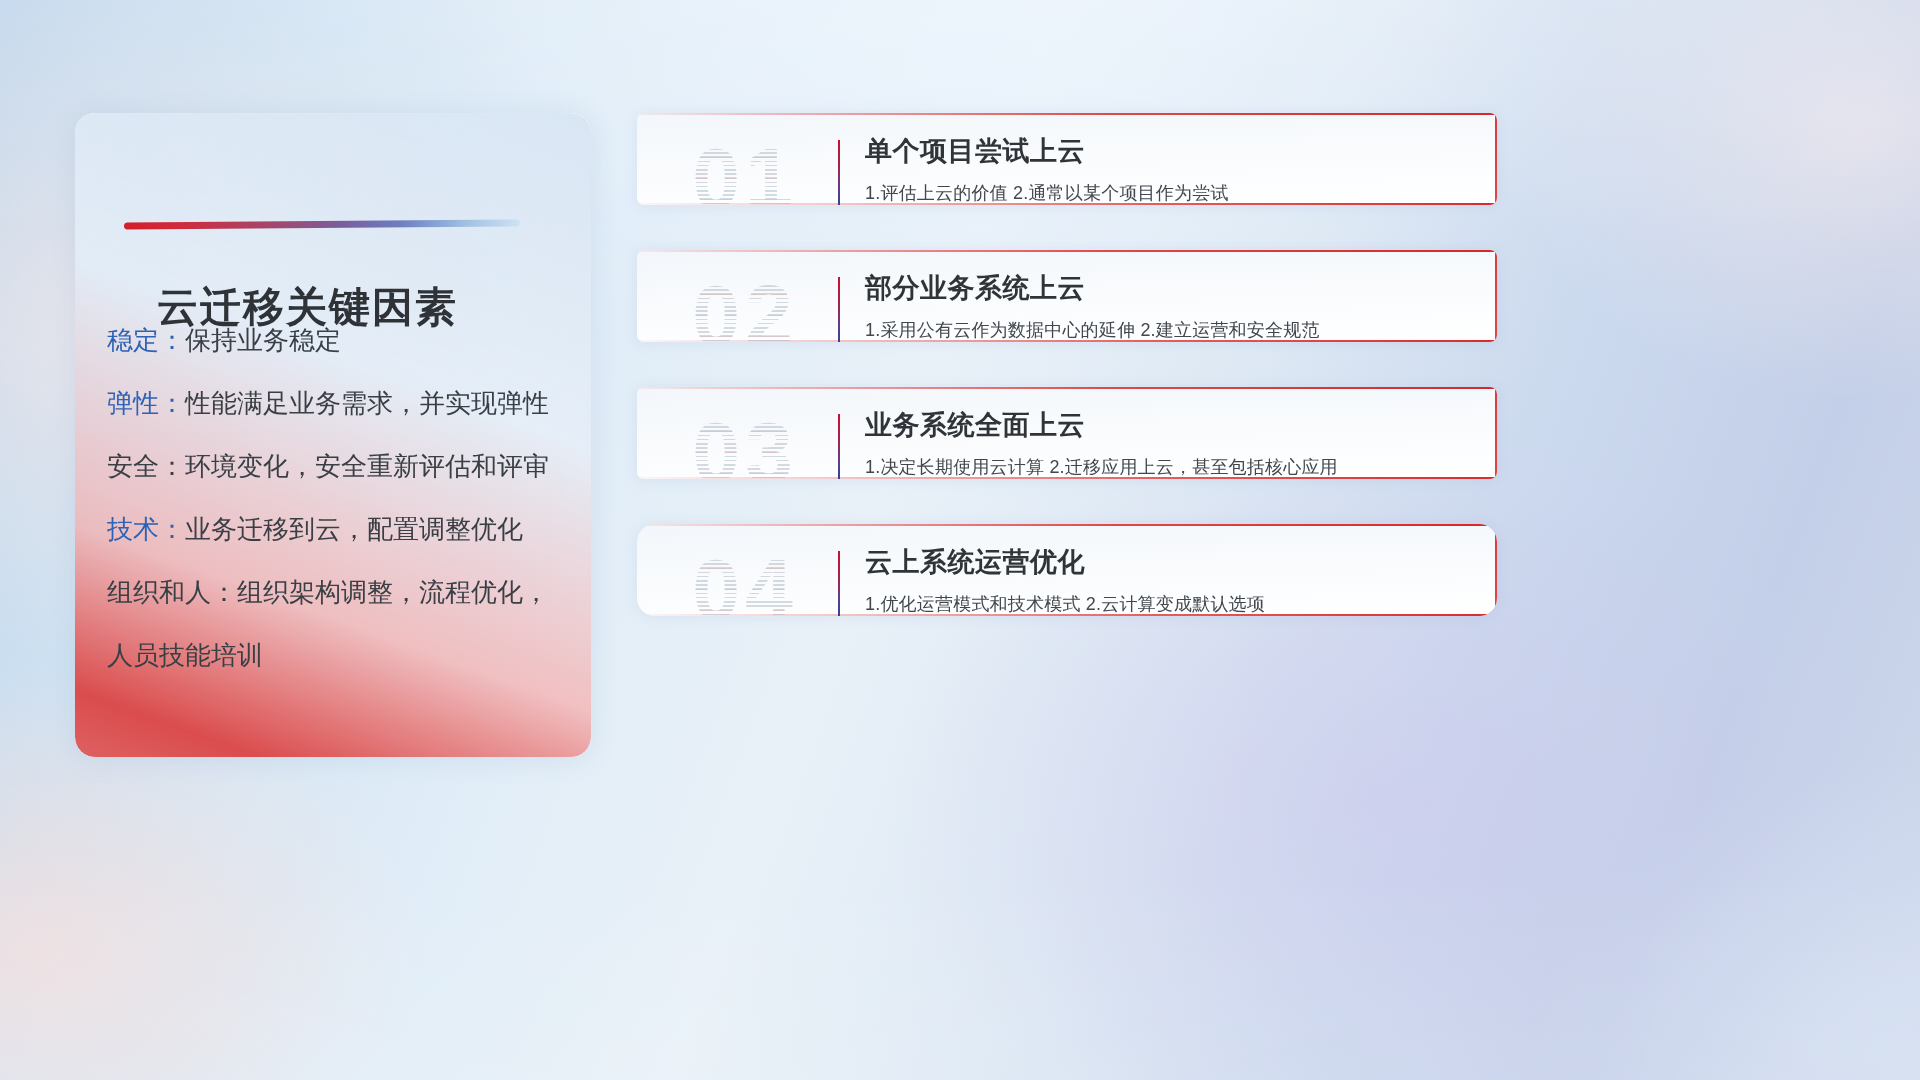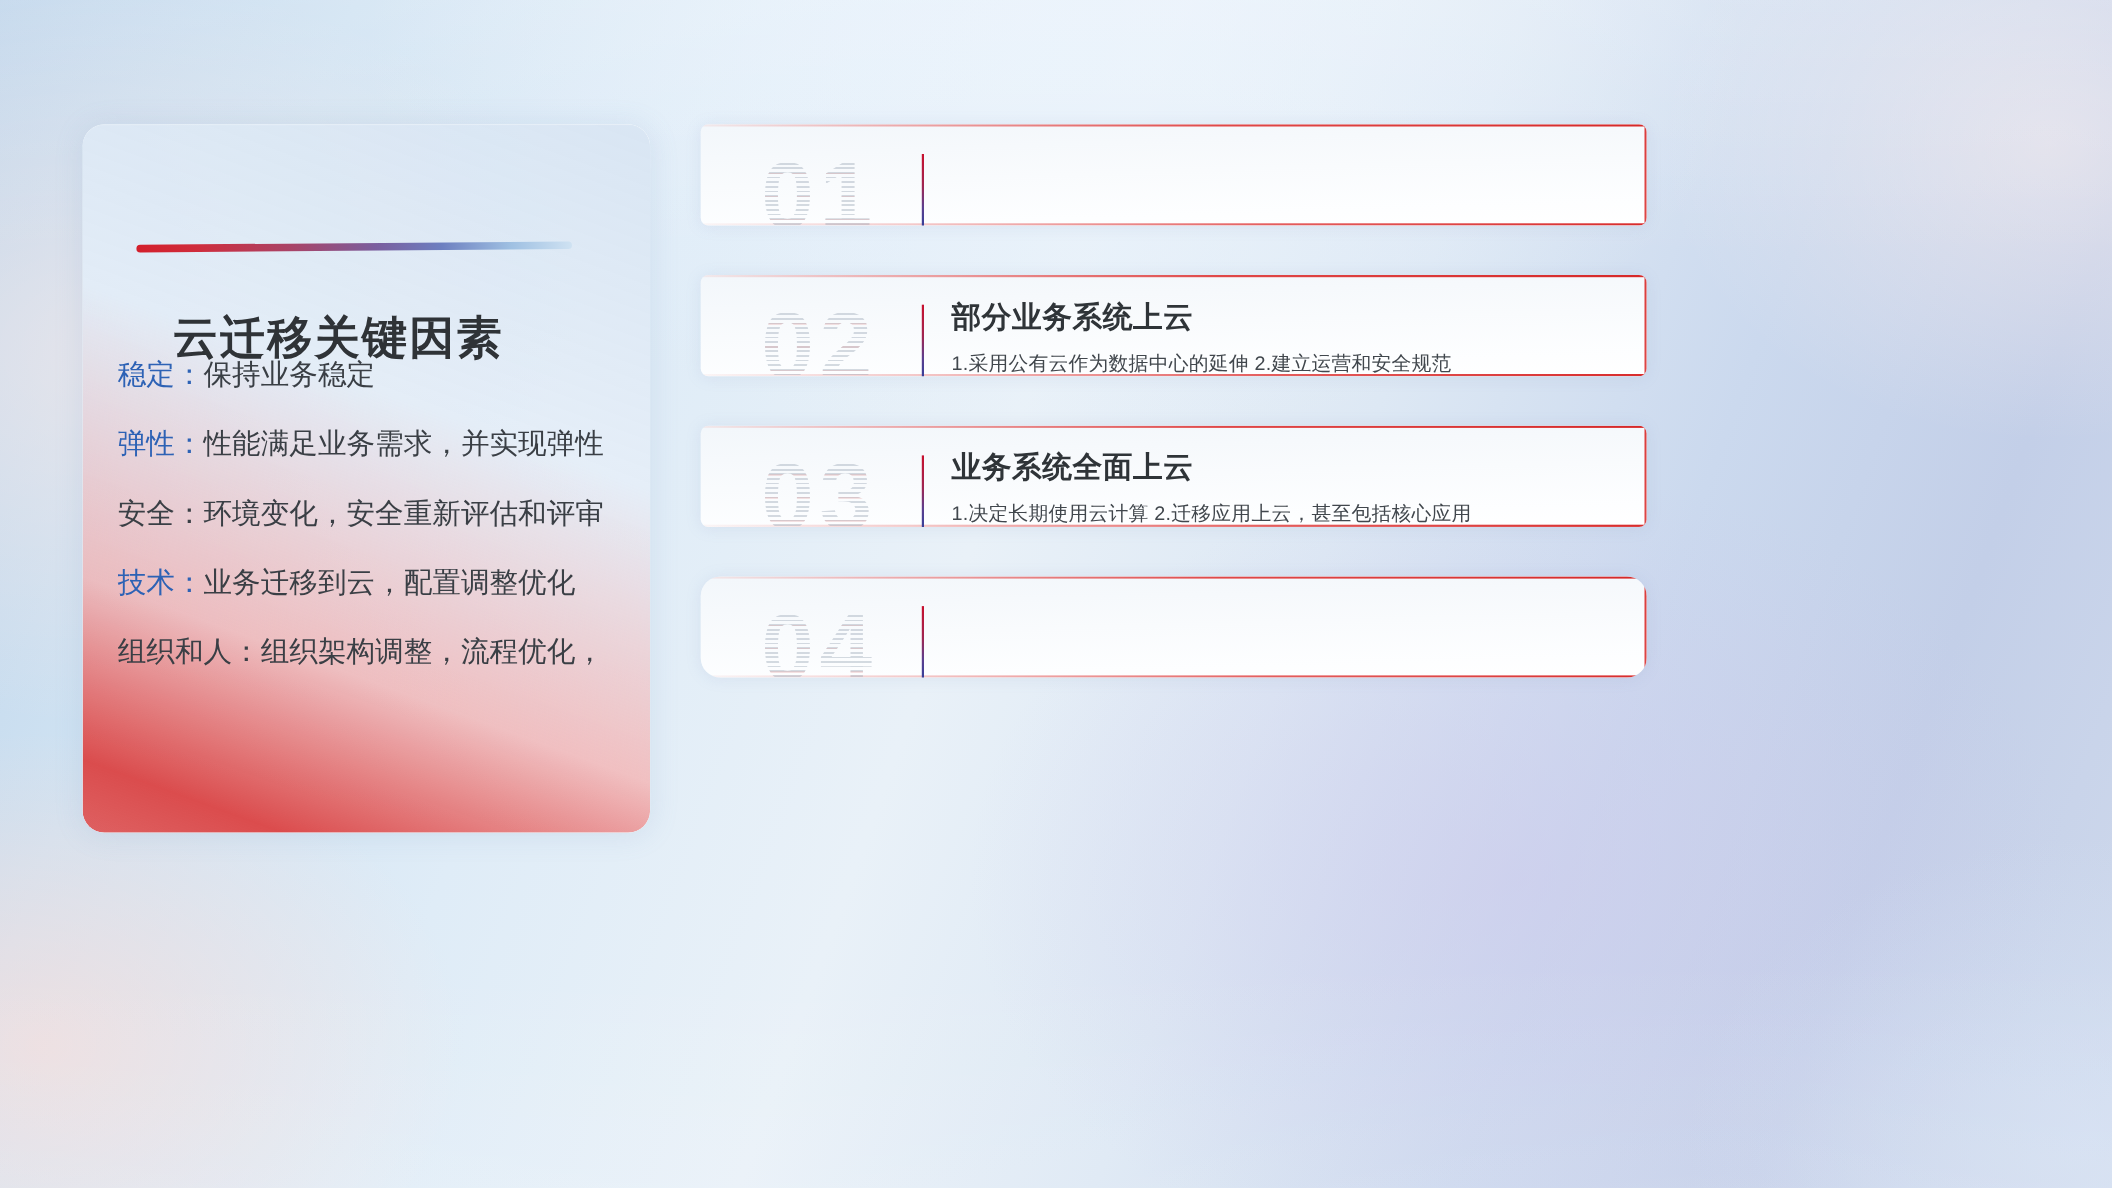--- a/index.html
+++ b/index.html
@@ -187,32 +187,39 @@
     </div>
     <div class="panel-line">
       <span class="k gray">安全：</span><span>环境变化，安全重新评估和评审</span>
     </div>
     <div class="panel-line">
       <span class="k">技术：</span><span>业务迁移到云，配置调整优化</span>
     </div>
     <div class="panel-line">
       <span class="k gray">组织和人：</span><span>组织架构调整，流程优化，</span>
     </div>
+    <div class="panel-line">
+      <span class="k gray"></span><span>人员技能培训</span>
+    </div>
   </div>
 </section>
 
 <section class="cards">
 
   <article class="card">
     <div class="card-topline"></div>
     <div class="card-botline"></div>
     <div class="card-rightline"></div>
     <div class="card-num">01</div>
     <div class="card-num-tint">01</div>
     <div class="card-divider"></div>
+    <div class="card-body">
+      <div class="card-title">单个项目尝试上云</div>
+      <div class="card-desc">1.评估上云的价值   2.通常以某个项目作为尝试</div>
+    </div>
   </article>
 
   <article class="card">
     <div class="card-topline"></div>
     <div class="card-botline"></div>
     <div class="card-rightline"></div>
     <div class="card-num">02</div>
     <div class="card-num-tint">02</div>
     <div class="card-divider"></div>
     <div class="card-body">
@@ -234,15 +241,19 @@
     </div>
   </article>
 
   <article class="card">
     <div class="card-topline"></div>
     <div class="card-botline"></div>
     <div class="card-rightline"></div>
     <div class="card-num">04</div>
     <div class="card-num-tint">04</div>
     <div class="card-divider"></div>
+    <div class="card-body">
+      <div class="card-title">云上系统运营优化</div>
+      <div class="card-desc">1.优化运营模式和技术模式   2.云计算变成默认选项</div>
+    </div>
   </article>
 
 </section>
 
 </body></html>

